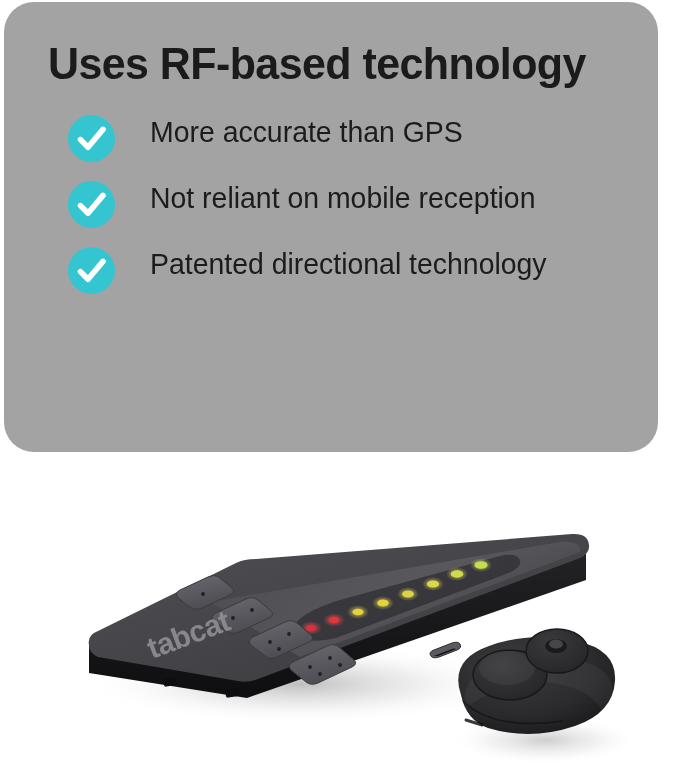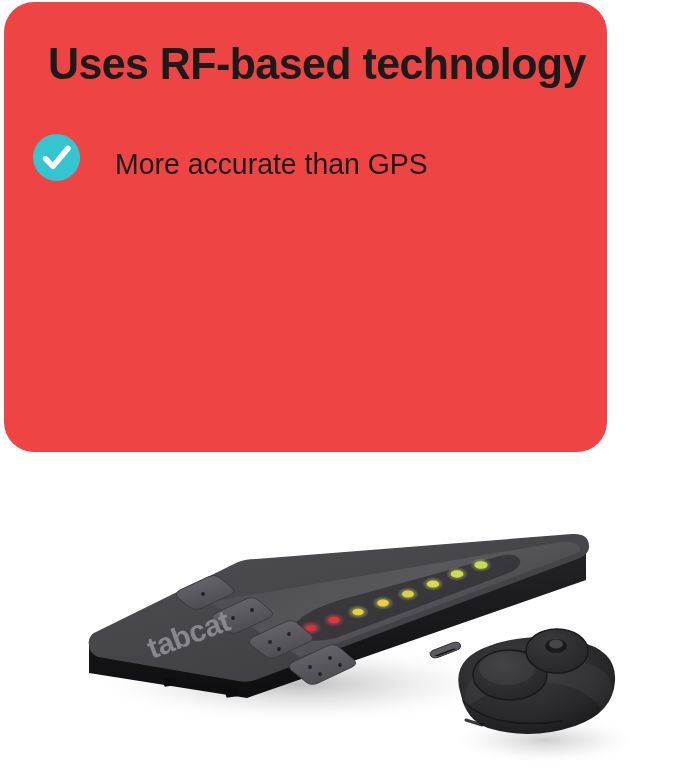--- a/index.html
+++ b/index.html
@@ -13,23 +13,23 @@
     overflow: hidden;
     font-family: "Liberation Sans", sans-serif;
     -webkit-font-smoothing: antialiased;
   }
 
   
   #feature-card {
     position: absolute;
     left: 4px;
     top: 2px;
-    width: 603px;
+    width: 654px;
     height: 450px;
-    background: #ef4444;
+    background: #a3a3a3;
     border-radius: 30px;
     box-sizing: border-box;
   }
 
   #card-title {
     position: absolute;
     left: 44px;
     top: 36px;
     font-size: 45px;
     line-height: 52px;
@@ -46,22 +46,22 @@
     position: absolute;
     left: 0;
     top: 113px;
     width: 100%;
   }
 
   .benefit-item {
     position: relative;
     height: 66px;
     display: flex;
-    align-items: flex-end;
-    padding-left: 29px;
+    align-items: flex-start;
+    padding-left: 64px;
   }
 
   .check-icon {
     flex: 0 0 auto;
     width: 47px;
     height: 47px;
     border-radius: 50%;
     background: #35c5d1;
     display: flex;
     align-items: center;
@@ -104,21 +104,37 @@
 
     <div class="benefit-item">
       <span class="check-icon">
         <svg width="47" height="47" viewBox="0 0 47 47" aria-hidden="true">
           <path d="M12.5 24.6 L20.0 32.2 L35.0 14.4" fill="none" stroke="#ffffff" stroke-width="5.6" stroke-linecap="round" stroke-linejoin="round"></path>
         </svg>
       </span>
       <span class="benefit-label">More accurate than GPS</span>
     </div>
 
-
+    <div class="benefit-item">
+      <span class="check-icon">
+        <svg width="47" height="47" viewBox="0 0 47 47" aria-hidden="true">
+          <path d="M12.5 24.6 L20.0 32.2 L35.0 14.4" fill="none" stroke="#ffffff" stroke-width="5.6" stroke-linecap="round" stroke-linejoin="round"></path>
+        </svg>
+      </span>
+      <span class="benefit-label">Not reliant on mobile reception</span>
+    </div>
+
+    <div class="benefit-item">
+      <span class="check-icon">
+        <svg width="47" height="47" viewBox="0 0 47 47" aria-hidden="true">
+          <path d="M12.5 24.6 L20.0 32.2 L35.0 14.4" fill="none" stroke="#ffffff" stroke-width="5.6" stroke-linecap="round" stroke-linejoin="round"></path>
+        </svg>
+      </span>
+      <span class="benefit-label">Patented directional technology</span>
+    </div>
 
 
 
   </div>
 </div>
 
 <div id="product-photo">
   <svg width="679" height="322" viewBox="0 0 679 322">
     <defs>
       <linearGradient id="gTop" x1="0" y1="0" x2="0.85" y2="1">

